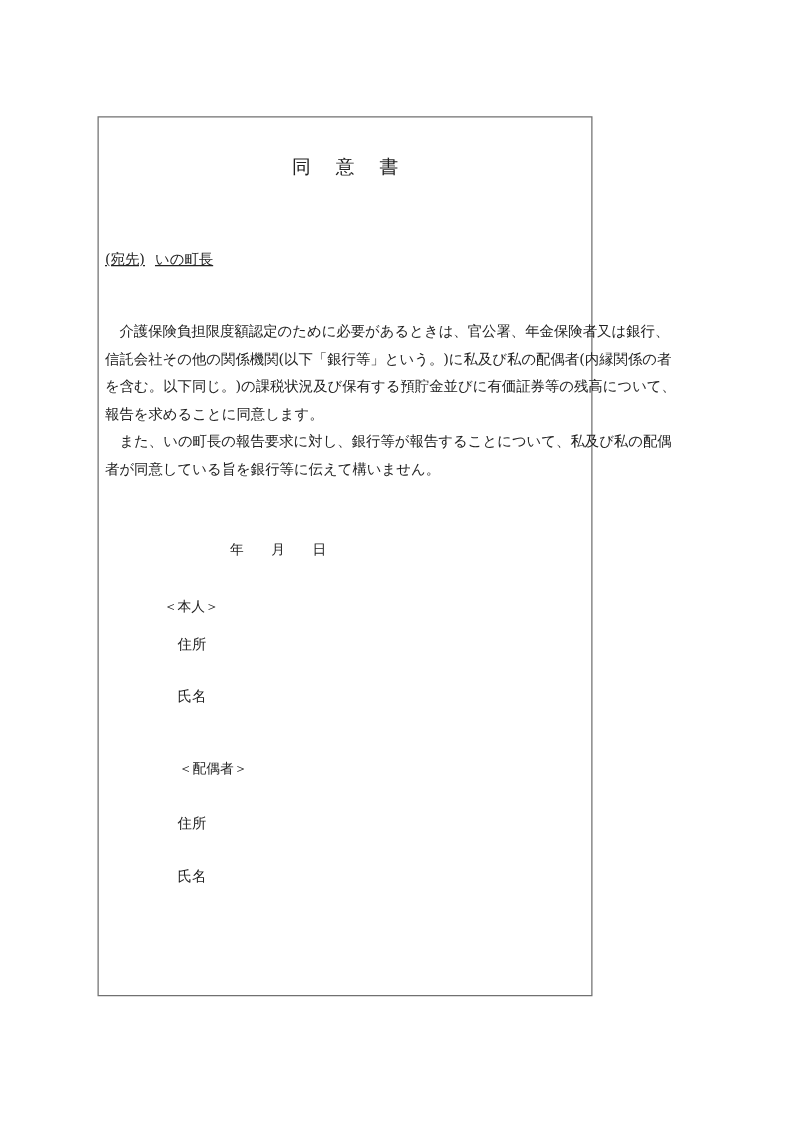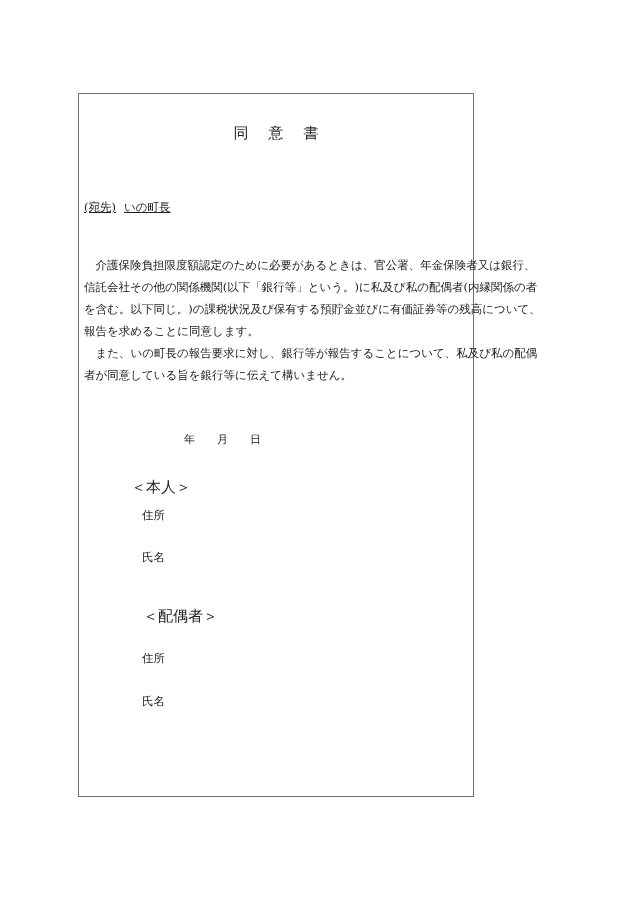--- a/index.html
+++ b/index.html
@@ -54,21 +54,21 @@
       margin: 0;
       text-indent: 1em;
     }
     .date-line {
       left: 85px;
       top: 338px;
       font-size: 11px;
       margin-left: 20px;
     }
     .date-line span { display: inline-block; margin-right: 22px; }
-    .section-label { font-size: 15px; }
+    .section-label { font-size: 11px; }
     .field-label { font-size: 11.5px; }
     .honnin-label { left: 52px; top: 384px; }
     .honnin-addr  { left: 63px; top: 414px; }
     .honnin-name  { left: 63px; top: 456px; }
     .spouse-label { left: 64px; top: 513px; }
     .spouse-addr  { left: 63px; top: 557px; }
     .spouse-name  { left: 63px; top: 600px; }
   </style>
 </head>
 <body>

